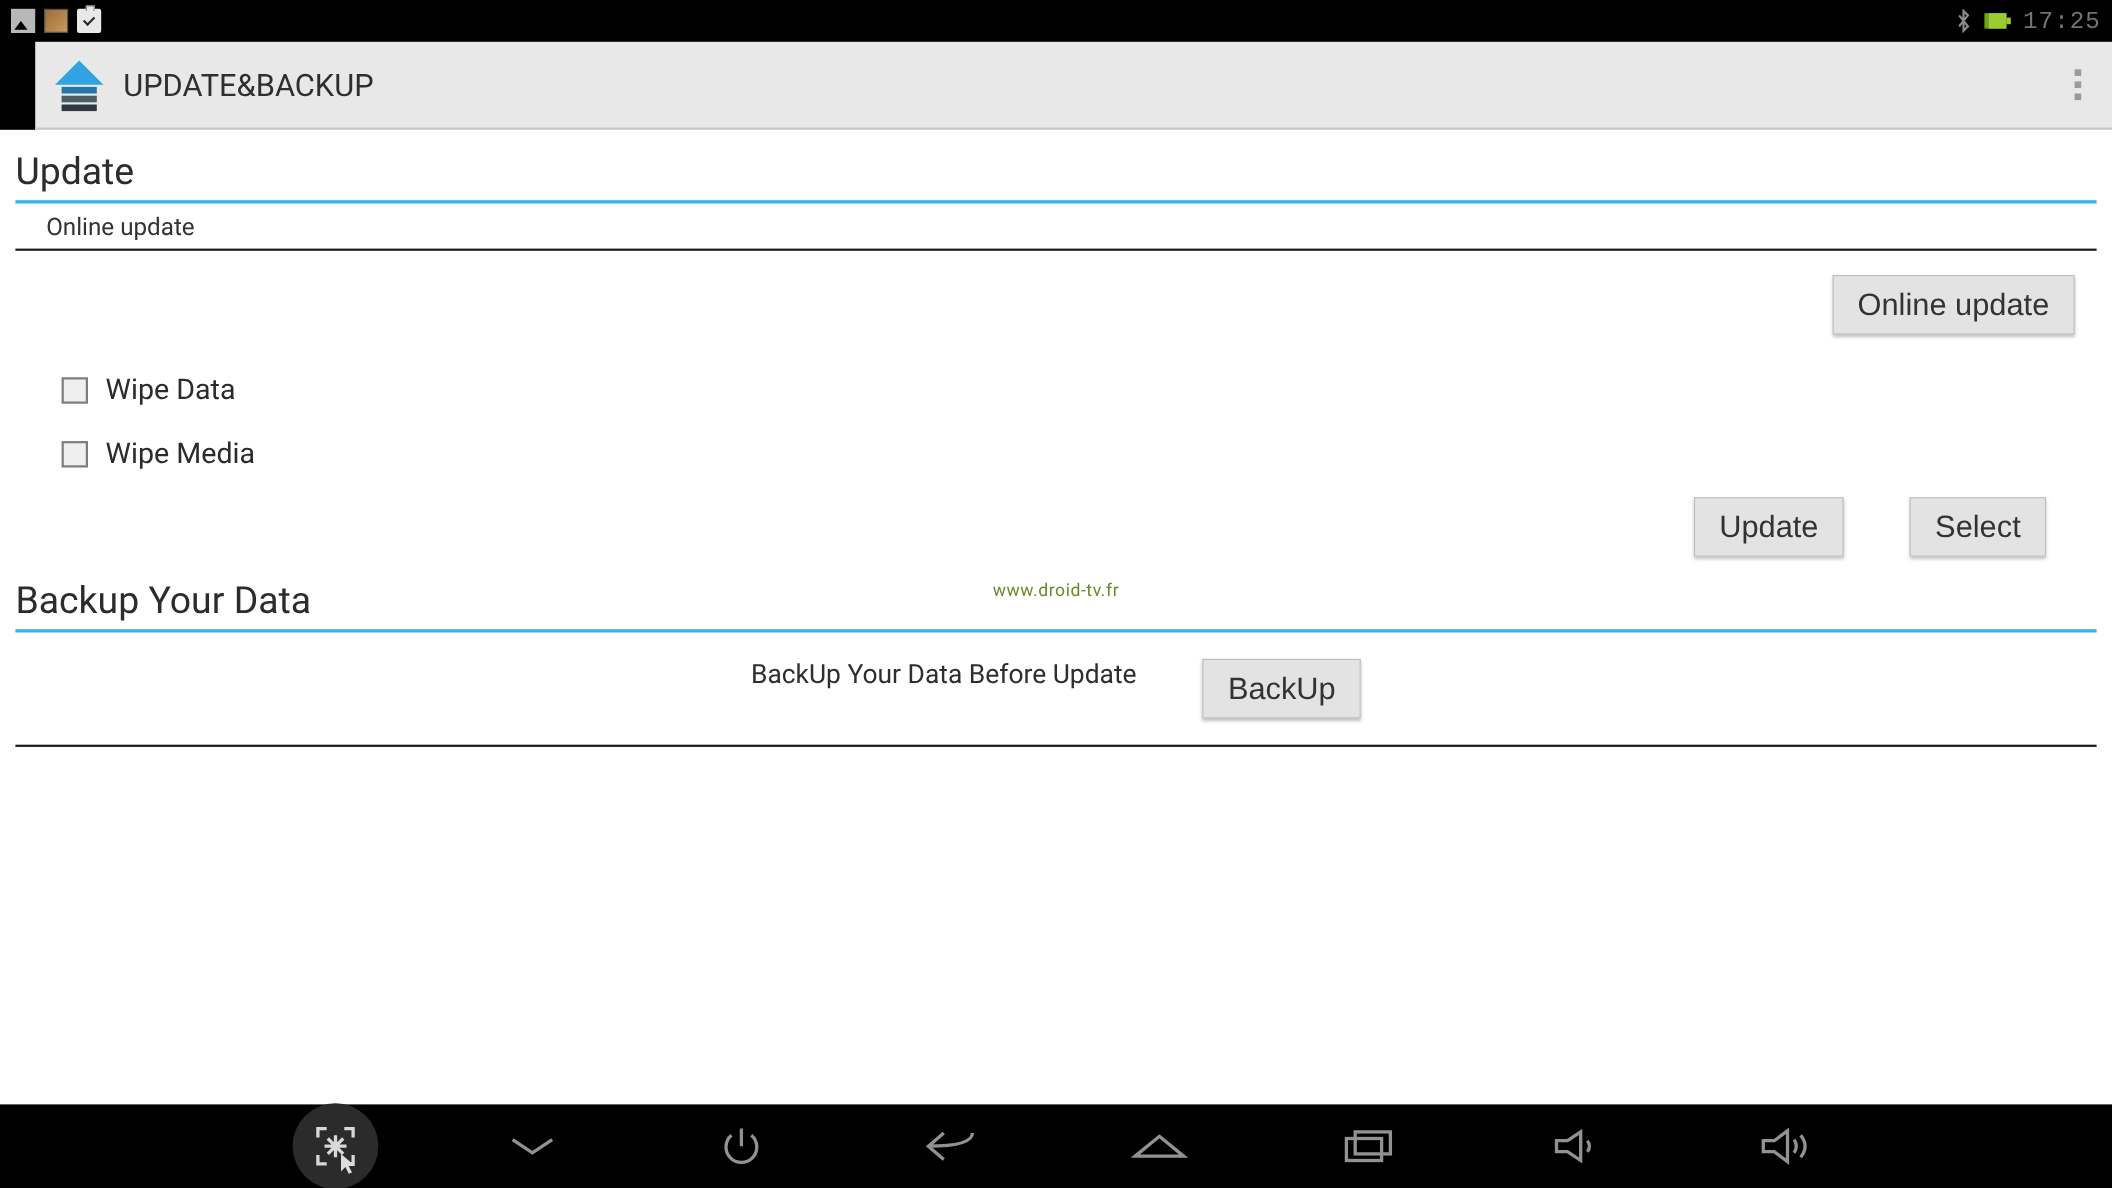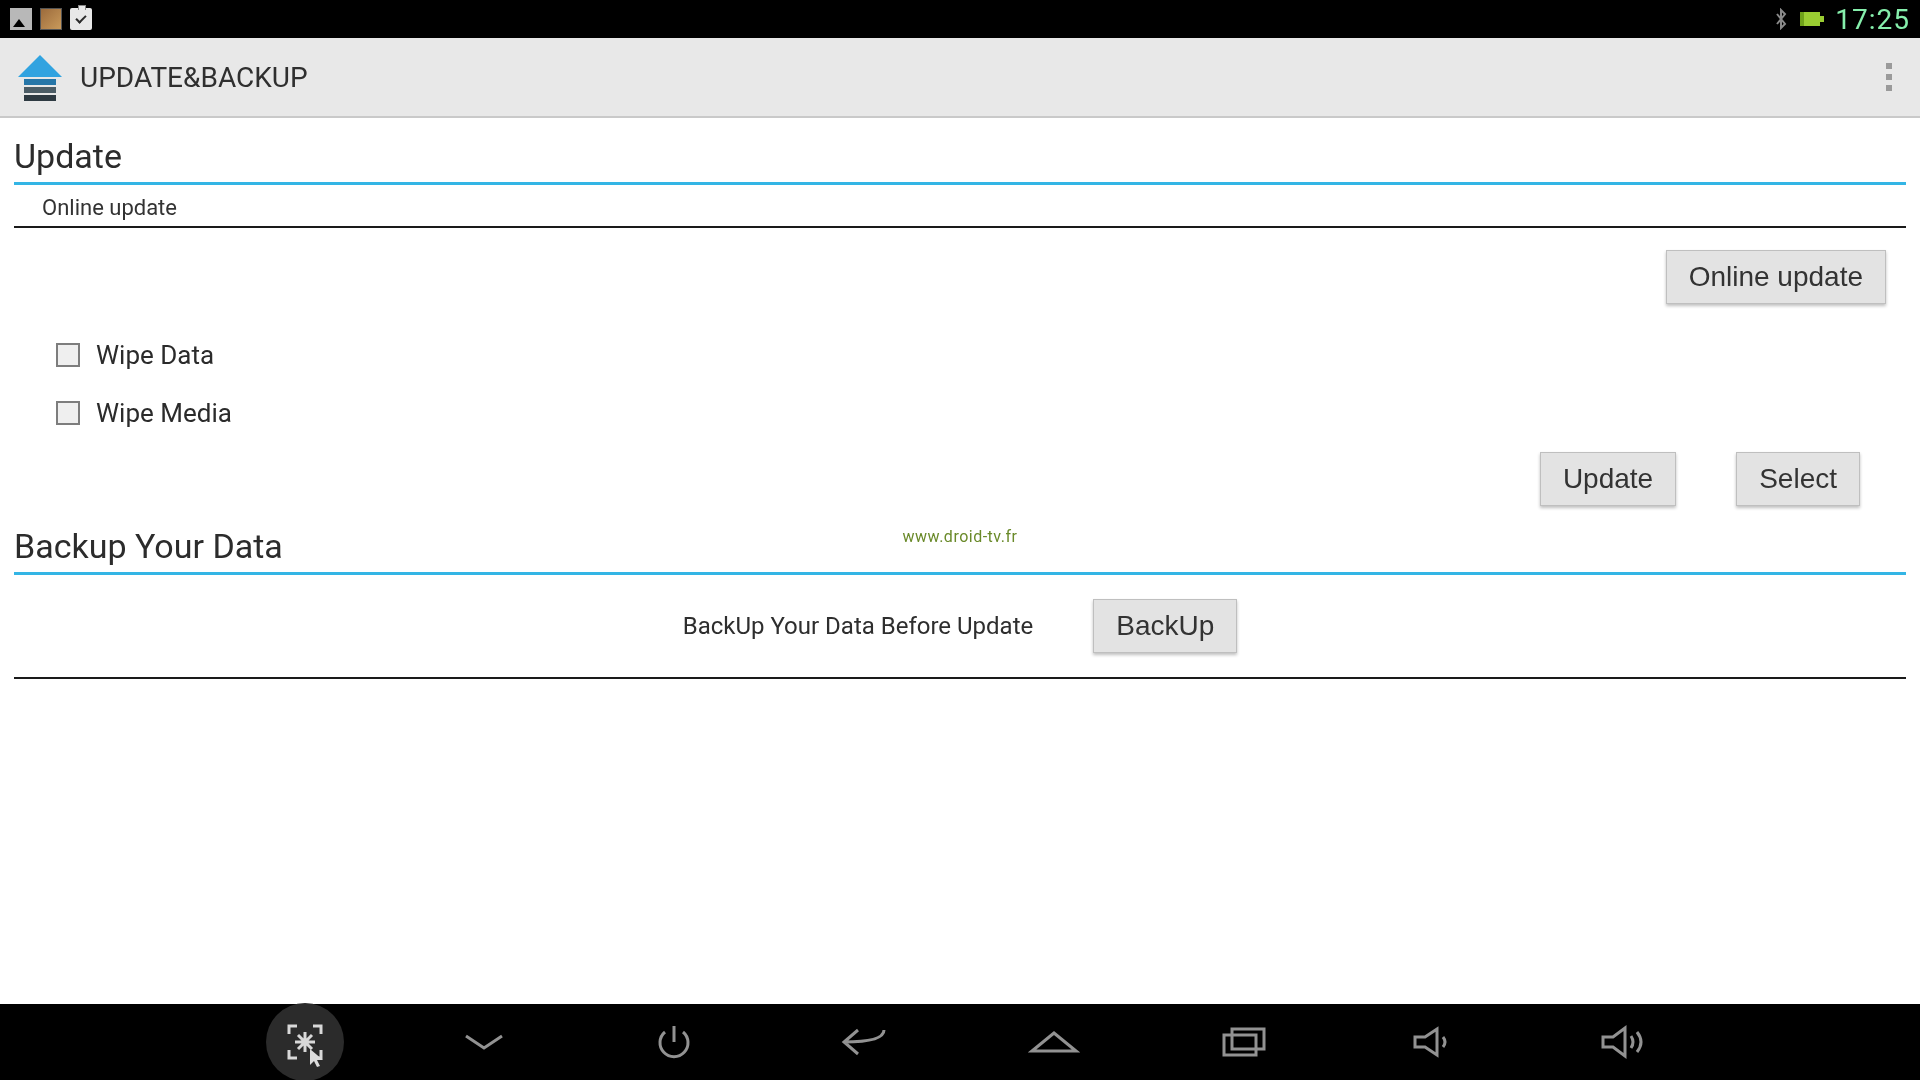--- a/index.html
+++ b/index.html
@@ -10,24 +10,24 @@
   .status-left { display:flex; gap:8px; align-items:center; }
   .status-right { margin-left:auto; display:flex; gap:10px; align-items:center; }
   .status-square { width:22px; height:22px; background:#b8b8b8; display:flex; align-items:center; justify-content:center; }
   .status-square.img { background:#b8b8b8; position:relative; }
   .status-square.img::after{ content:""; position:absolute; bottom:3px; left:3px; width:0; height:0; border-left:6px solid transparent; border-right:6px solid transparent; border-bottom:8px solid #000;}
   .status-square.photo { background:linear-gradient(135deg,#9c6b3c,#c99a5b); border:1px solid #555;}
   .status-square.check { background:#e8e8e8; position:relative; border-radius:2px;}
   .status-square.check::before{ content:""; position:absolute; top:-3px; left:8px; width:6px; height:4px; border:1px solid #888; border-bottom:none; background:#e8e8e8;}
   .status-square.check::after{ content:""; position:absolute; left:6px; top:7px; width:8px; height:4px; border-left:2px solid #2b2b2b; border-bottom:2px solid #2b2b2b; transform:rotate(-45deg);}
   .bt-icon svg, .battery-icon svg { display:block; }
-  .clock { color:#86efac; font-size:28px; letter-spacing:1px; }
+  .clock { color:#737373; font-size:22px; letter-spacing:1px;font-family:Liberation Mono, monospace; }
 
   
-  .action-bar { height:80px; background:#e8e8e8; border-bottom:2px solid #c9c9c9; display:flex; align-items:center; padding:0 18px; }
+  .action-bar { height:80px; background:#e8e8e8; border-bottom:2px solid #c9c9c9; display:flex; align-items:center; padding:0 18px;margin-left:32px; }
   .app-icon { width:44px; height:44px; margin-right:18px; position:relative; }
   .app-icon .arrow { width:0; height:0; border-left:22px solid transparent; border-right:22px solid transparent; border-bottom:22px solid #31a3e0; }
   .app-icon .bar1 { position:absolute; top:24px; left:6px; width:32px; height:6px; background:#2676a8; }
   .app-icon .bar2 { position:absolute; top:32px; left:6px; width:32px; height:6px; background:#4c5d66; }
   .app-icon .bar3 { position:absolute; top:40px; left:6px; width:32px; height:6px; background:#2e3a42; }
   .app-title { font-size:28px; color:#2f2f2f; font-weight:400; }
   .overflow { margin-left:auto; width:26px; height:40px; display:flex; flex-direction:column; justify-content:center; align-items:center; gap:5px; cursor:pointer;}
   .overflow span{ width:6px; height:6px; background:#9a9a9a; }
 
   
@@ -43,21 +43,21 @@
   .btn { font-size:28px; color:#333; background:#e3e3e3; border:1px solid #bfbfbf; padding:10px 22px; box-shadow:0 2px 3px rgba(0,0,0,0.25); cursor:pointer; }
 
   .checkbox-row { display:flex; align-items:center; gap:16px; padding:14px 56px; }
   .cb { width:24px; height:24px; border:2px solid #7d7d7d; background:#efefef; cursor:pointer; }
   .cb-label { font-size:26px; color:#2b2b2b; }
 
   .btn-row-2 { display:flex; justify-content:flex-end; gap:60px; padding:10px 60px 20px 0; }
 
   .watermark { position:absolute; left:50%; top:409px; transform:translateX(-50%); color:#6a8a2a; font-weight:normal; font-size:16px; letter-spacing:0.5px;}
 
-  .line-row { margin:0 14px; border-bottom:2px solid #1a1a1a; display:flex; align-items:center; justify-content:center; gap:60px; padding:24px 0; }
+  .line-row { margin:0 14px; border-bottom:2px solid #1a1a1a; display:flex; justify-content:center; gap:60px; padding:24px 0; }
   .line-row .desc { font-size:24px; color:#2e2e2e; }
 
   
   .nav-bar { height:76px; background:#000; display:flex; align-items:center; justify-content:center; gap:130px; }
   .nav-btn { width:60px; height:44px; display:flex; align-items:center; justify-content:center; cursor:pointer; }
   .nav-btn svg { stroke:#929292; fill:none; stroke-width:3; }
   .nav-screenshot { width:78px; height:78px; border-radius:50%; background:#2b2b2b; display:flex; align-items:center; justify-content:center; position:relative; margin-right:-20px;}
   .nav-screenshot svg{ stroke:#d8d8d8; fill:none; stroke-width:3;}
   .cursor{ position:absolute; left:42px; top:44px; }
 </style>

